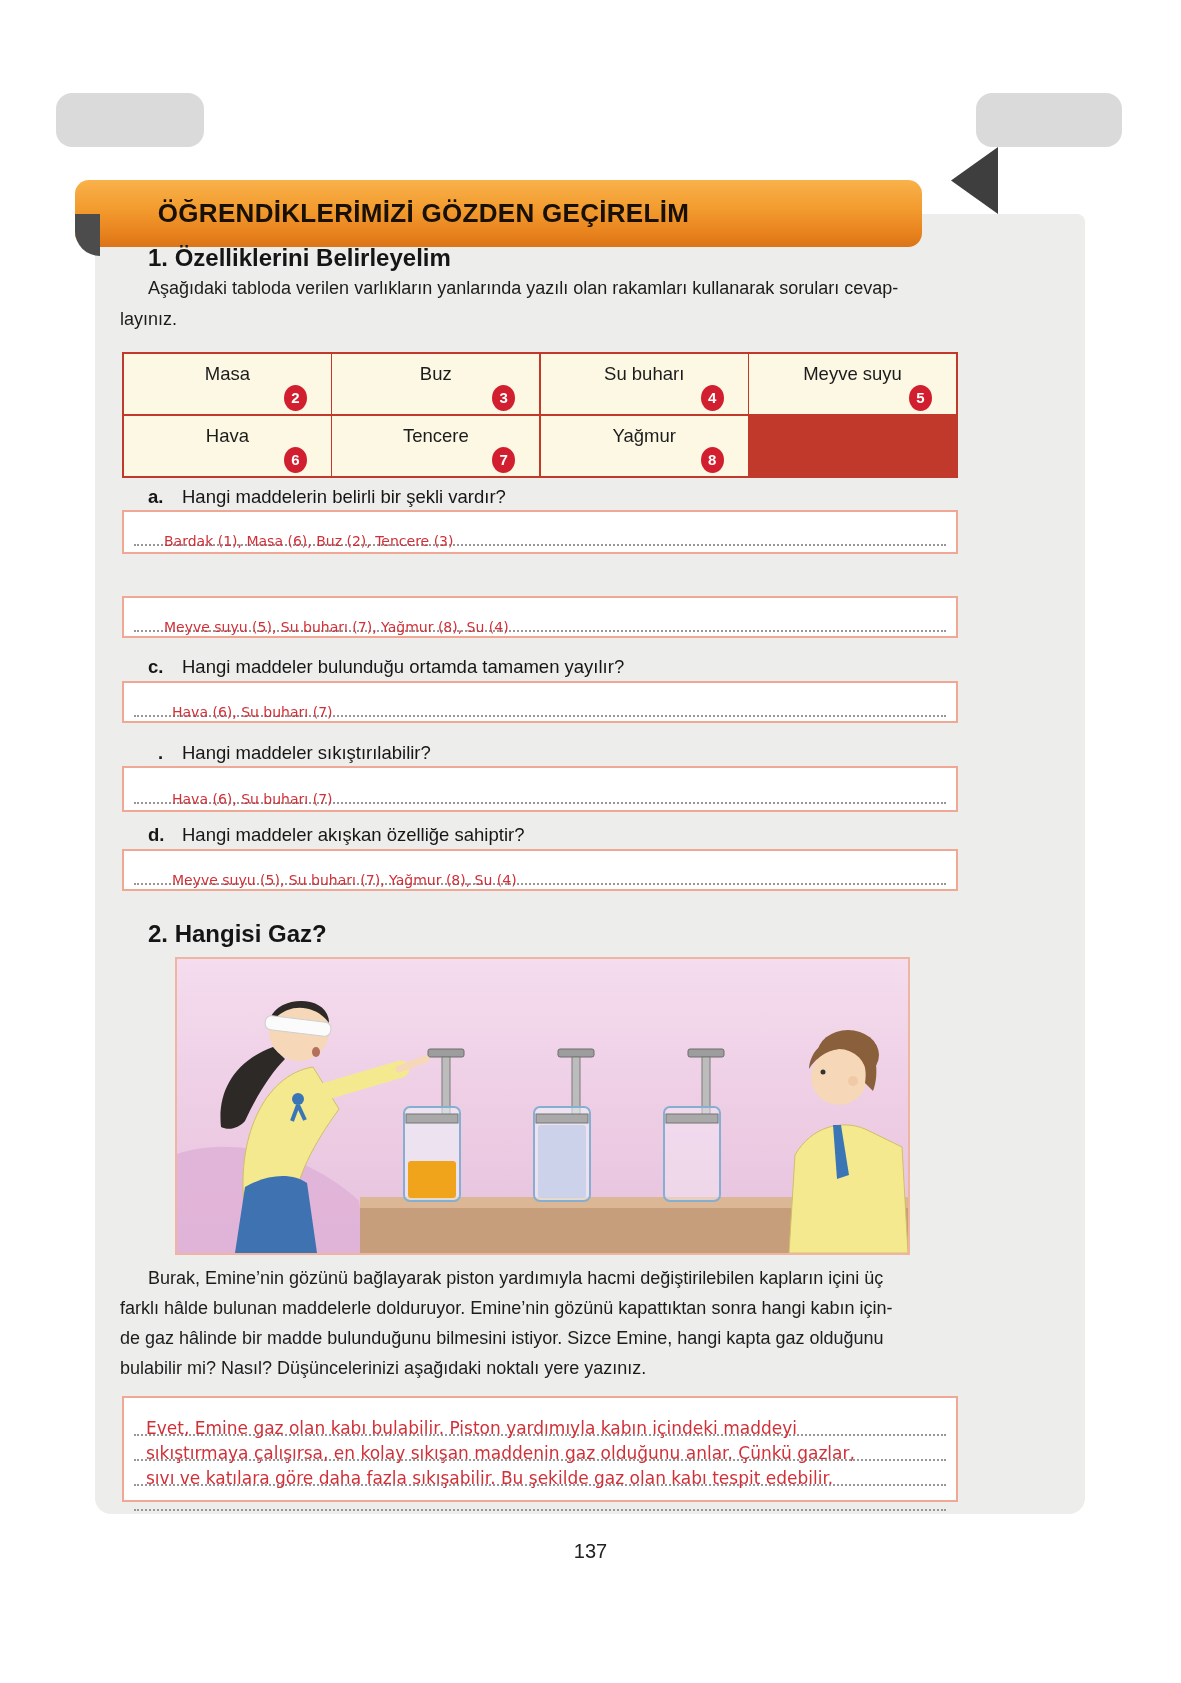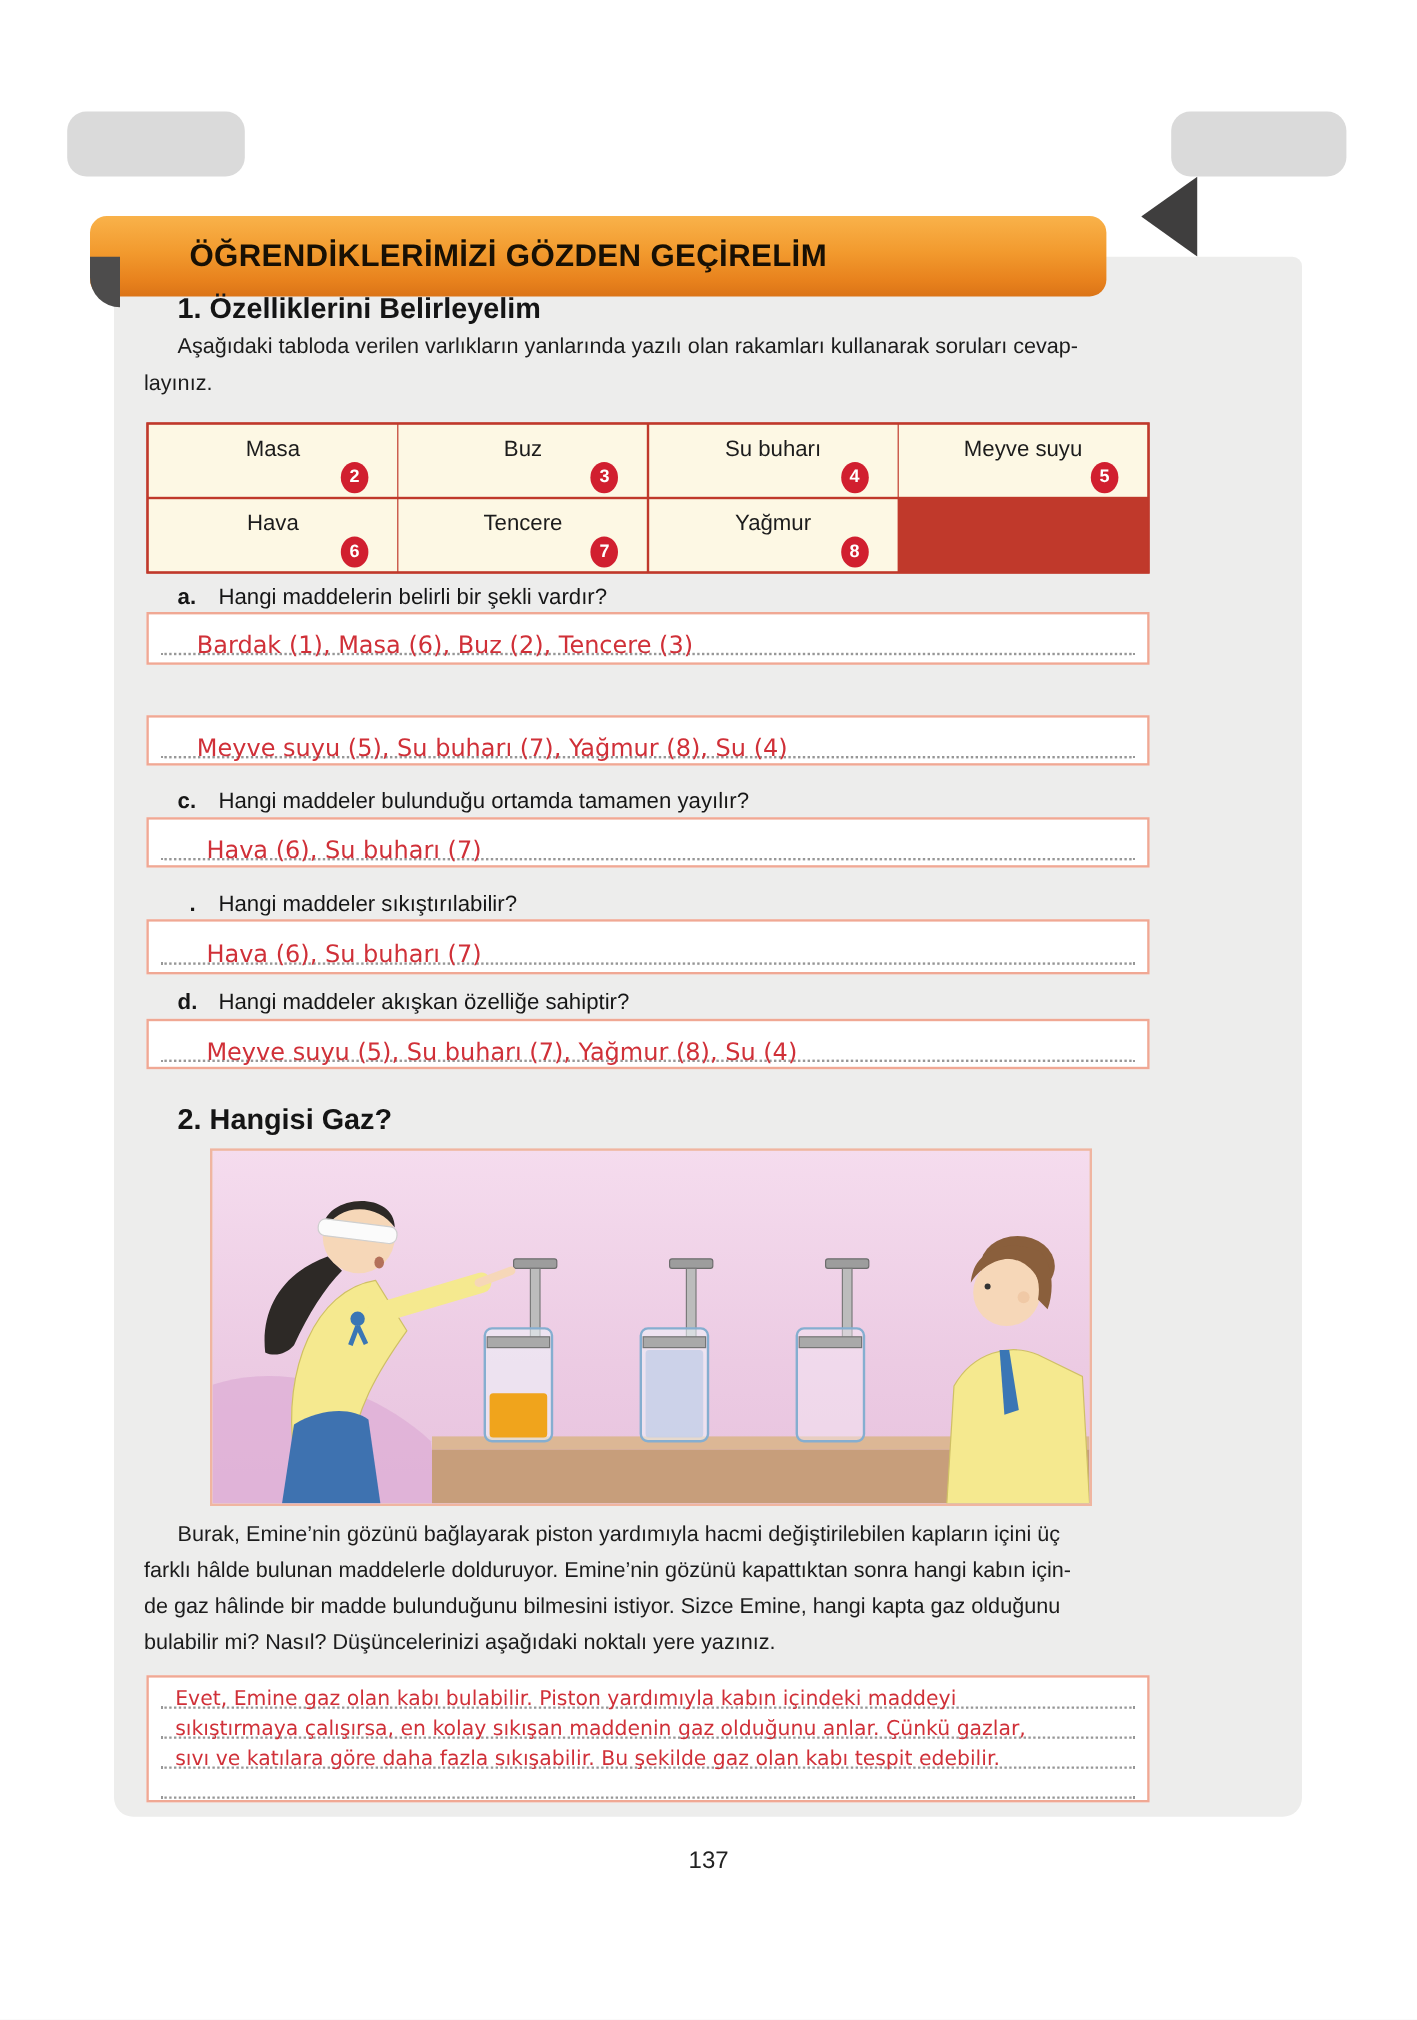--- a/index.html
+++ b/index.html
@@ -38,25 +38,25 @@
            background:#d11f2f; color:#fff; font-size:15px; font-weight:bold; text-align:center; line-height:26px; }
 
   
   .q { position:absolute; left:148px; font-size:18.5px; color:#161616; white-space:nowrap; }
   .q-label { font-weight:bold; display:inline-block; width:34px; }
 
   
   .ansbox { position:absolute; left:122px; width:836px; background:#ffffff; border:2px solid #f0a894; }
   .ansline { position:relative; margin:4px 10px 0 10px; height:30px; border-bottom:2px dotted #979797; }
   .anstext { position:absolute; left:30px; bottom:-5px; font-family:"DejaVu Sans", sans-serif;
-             font-size:20px; color:#d03038; white-space:nowrap;text-align:center; }
+             font-size:14px; color:#d03038; white-space:nowrap;text-align:center; }
 
   
   #final-answer-box { position:absolute; left:122px; top:1396px; width:836px; height:106px;
-                      background:#fff; border:2px solid #f0a894; padding-top:1px; }
+                      background:#fff; border:2px solid #f0a894; padding-top:13px; }
   .bigrow { position:relative; margin:0 10px; height:25px; border-bottom:2px dotted #979797; }
   .bigtext { position:absolute; left:12px; bottom:-4px; font-family:"DejaVu Sans", sans-serif;
              font-size:17px; color:#d03038; white-space:nowrap; }
 
   
   #illustration { position:absolute; left:175px; top:957px; width:735px; height:298px;
                   border:2px solid #f0b5a0; background:linear-gradient(#f5dcee 0%, #eccbe3 60%, #e7c2de 100%); overflow:hidden; }
 
   #page-number { position:absolute; top:1540px; width:100%; text-align:center; font-size:20px; color:#222; }
 </style>

